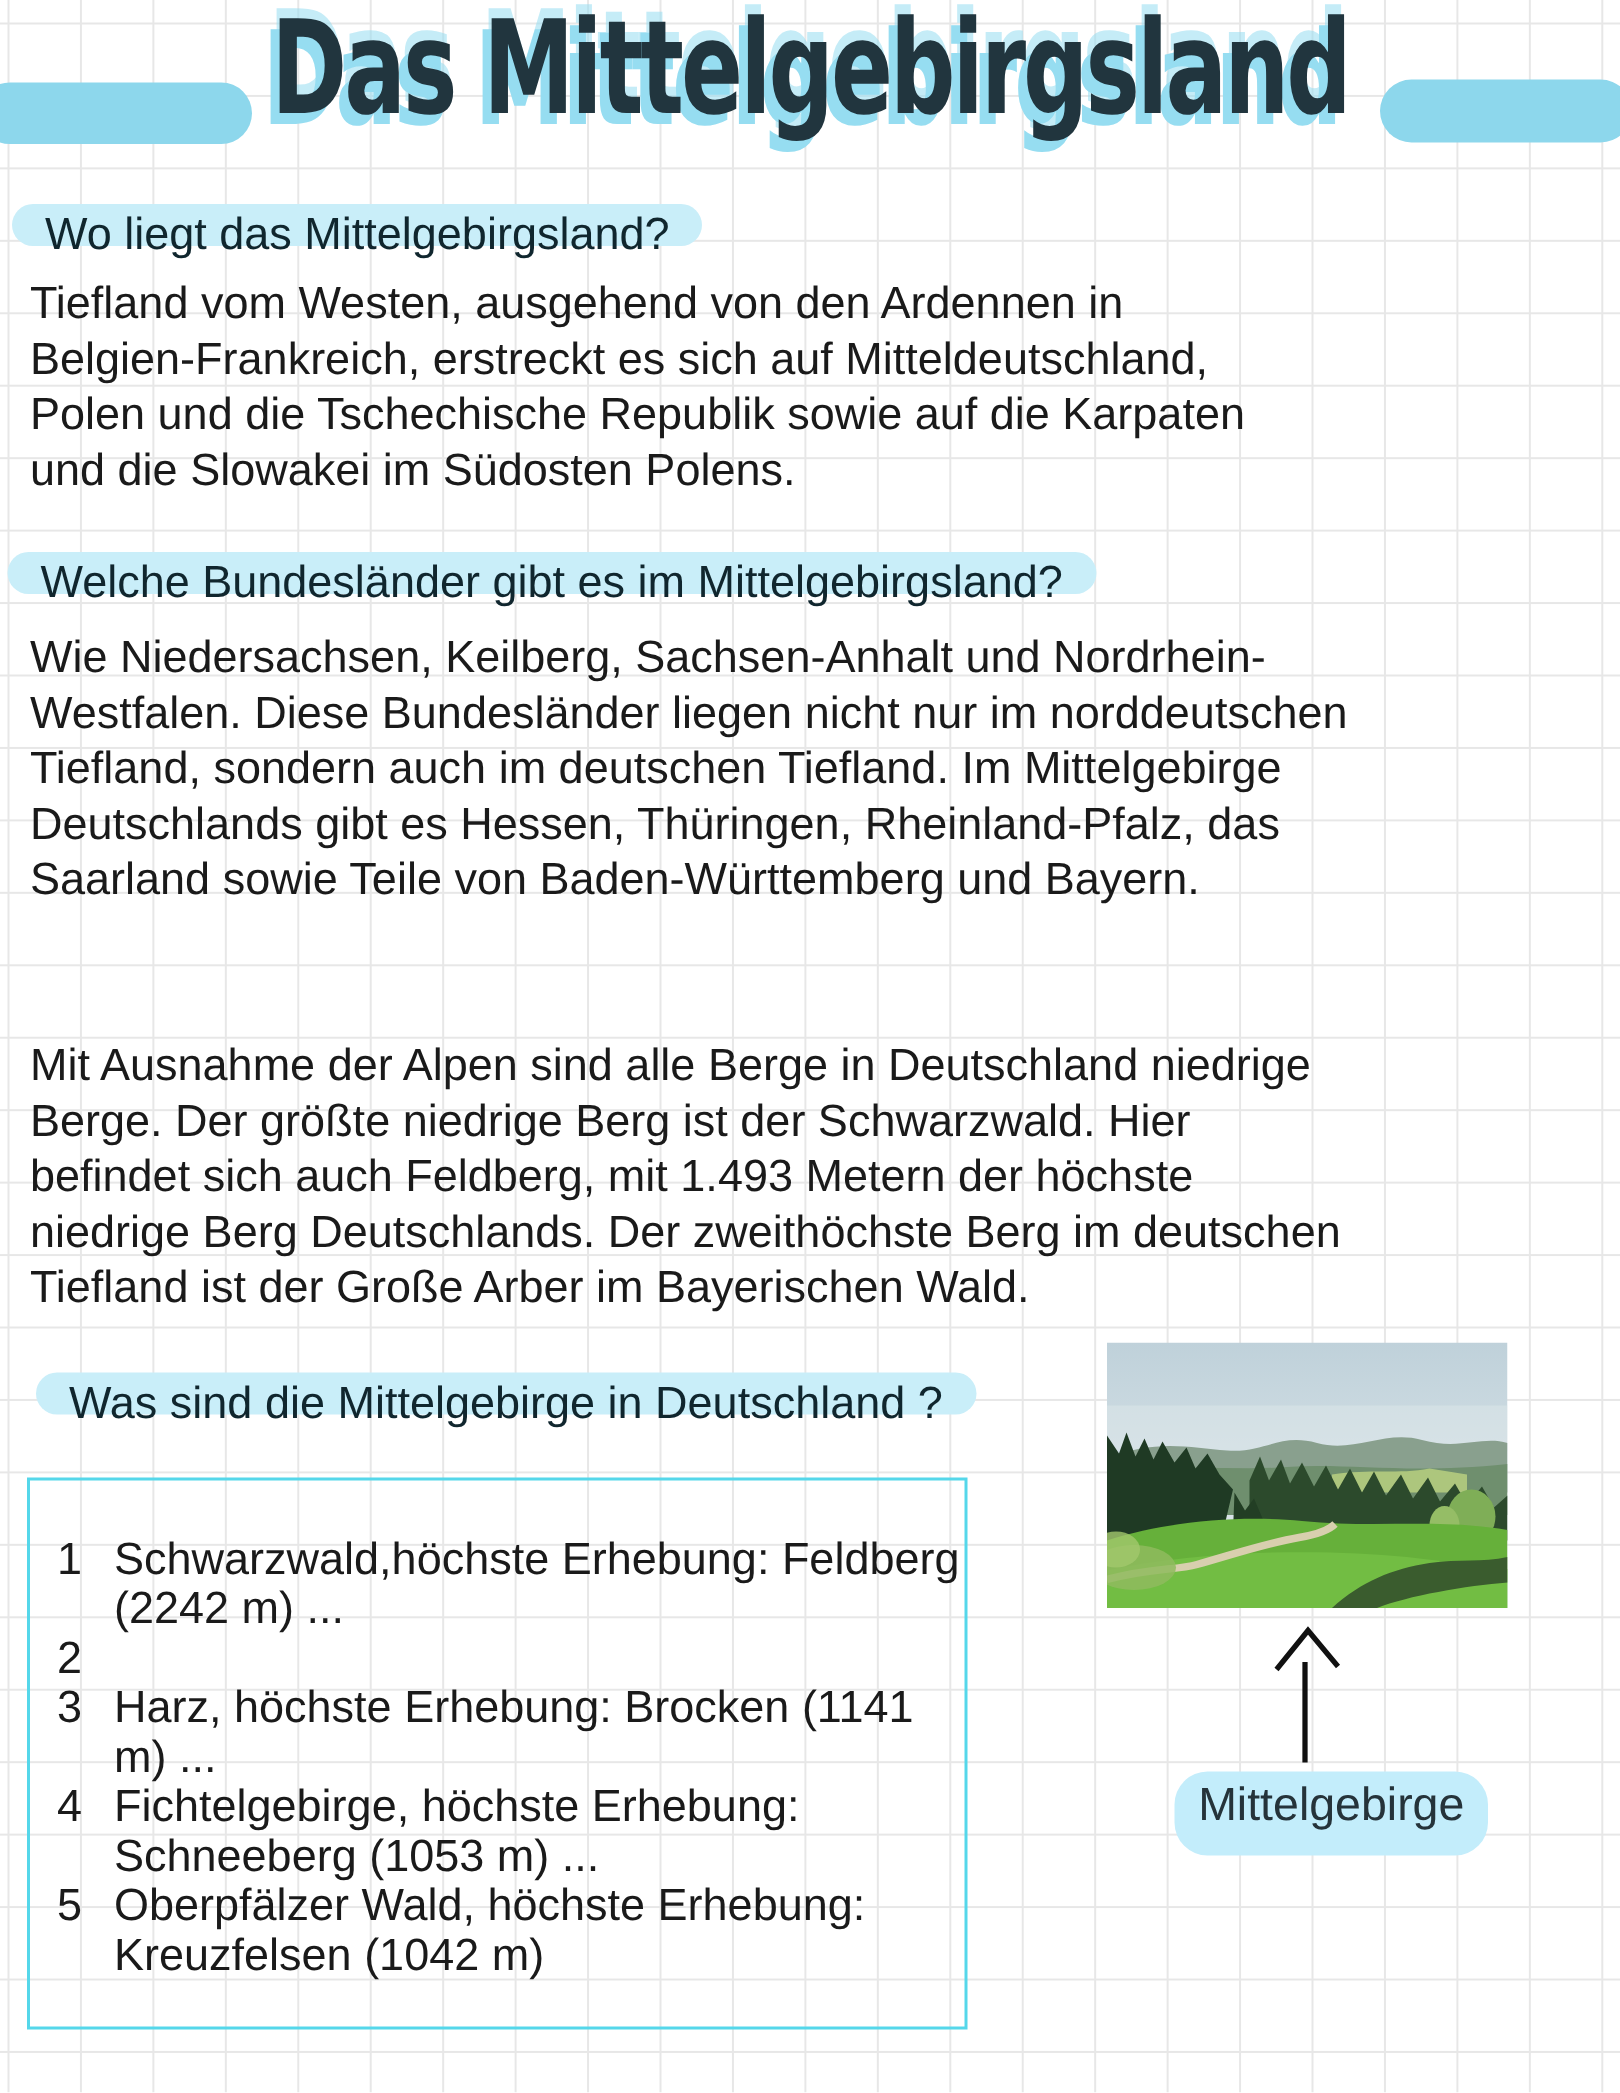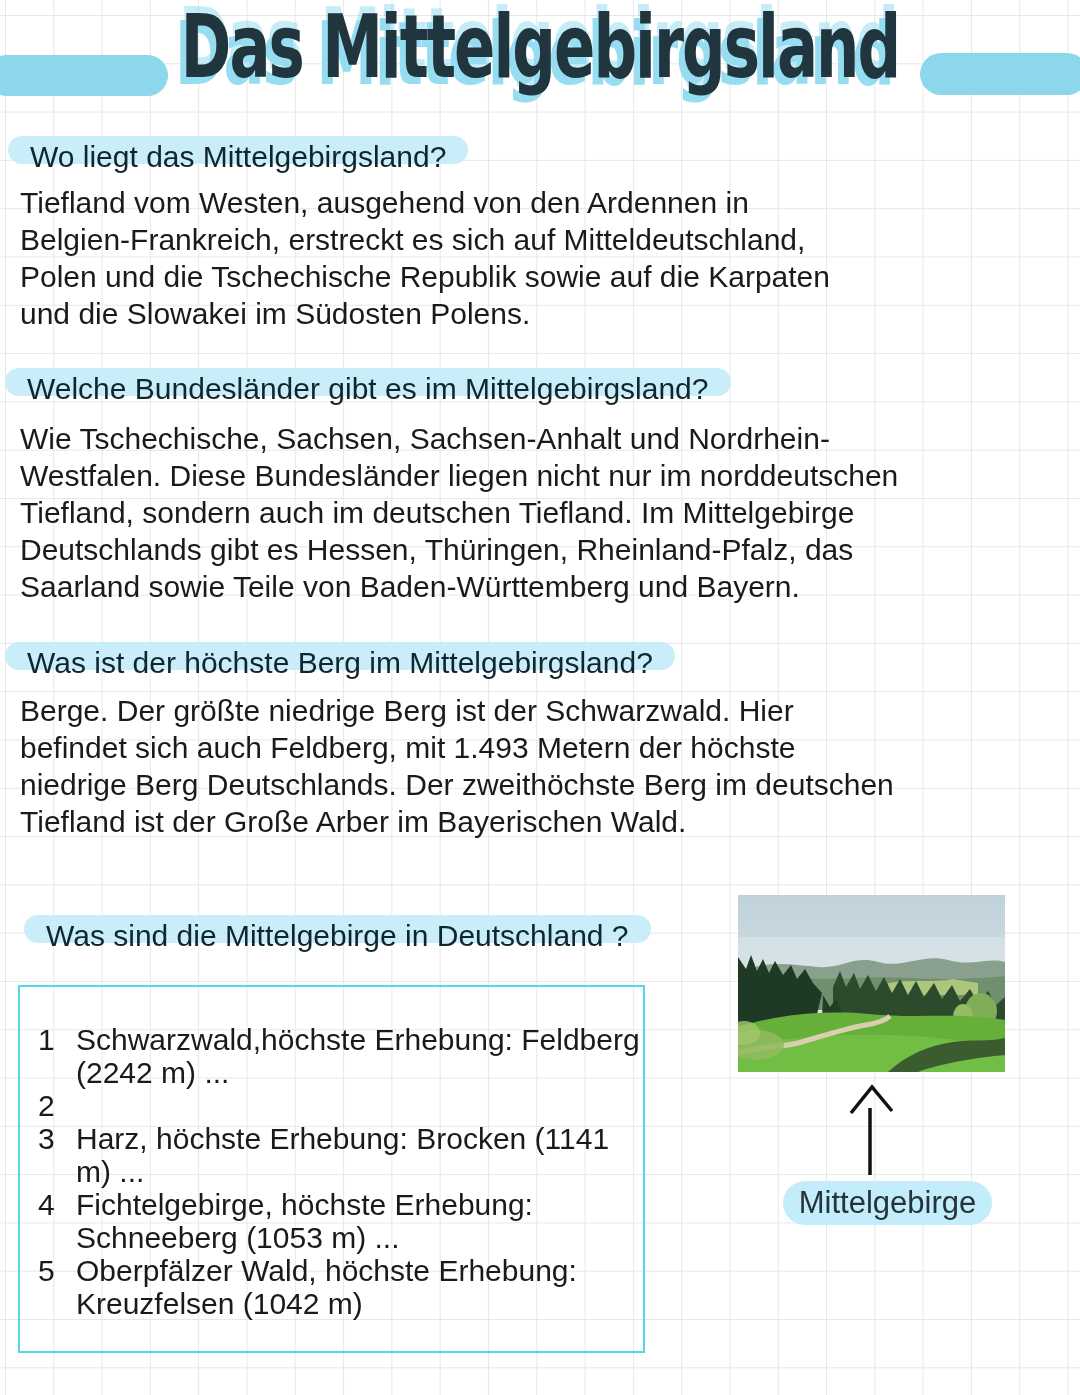--- a/index.html
+++ b/index.html
@@ -65,21 +65,21 @@
     background:transparent;
     padding:36px 0 0 18px;
   }
   .li{display:flex;font-size:30px;line-height:33px;}
   .li .num{width:38px;flex:0 0 38px;}
   .li .li-text .line{white-space:nowrap;}
   
   .photo{position:absolute;left:738px;top:895px;width:267px;height:177px;display:block;}
   .arrow-up{position:absolute;left:840px;top:1078px;width:62px;height:102px;display:block;}
   .fig-label{
-    position:absolute;left:783px;top:1181px;width:209px;height:44px;
+    position:absolute;left:783px;top:1181px;width:209px;height:56px;
     background:var(--label-pill);border-radius:22px;
     text-align:center;line-height:44px;
     font-size:31px;color:#25333a;
   }
 </style>
 </head>
 <body>
 
 <div class="page">
 
@@ -92,29 +92,29 @@
   <div class="q-pill" style="left:8px;top:136px;">Wo liegt das Mittelgebirgsland?</div>
   <div class="para" style="left:20px;top:184px;">
     <div class="line">Tiefland vom Westen, ausgehend von den Ardennen in</div>
     <div class="line">Belgien-Frankreich, erstreckt es sich auf Mitteldeutschland,</div>
     <div class="line">Polen und die Tschechische Republik sowie auf die Karpaten</div>
     <div class="line">und die Slowakei im Südosten Polens.</div>
   </div>
 
   <div class="q-pill" style="left:5px;top:368px;">Welche Bundesländer gibt es im Mittelgebirgsland?</div>
   <div class="para" style="left:20px;top:420px;">
-    <div class="line">Wie Tschechische, Sachsen, Sachsen-Anhalt und Nordrhein-</div>
+    <div class="line">Wie Niedersachsen, Keilberg, Sachsen-Anhalt und Nordrhein-</div>
     <div class="line">Westfalen. Diese Bundesländer liegen nicht nur im norddeutschen</div>
     <div class="line">Tiefland, sondern auch im deutschen Tiefland. Im Mittelgebirge</div>
     <div class="line">Deutschlands gibt es Hessen, Thüringen, Rheinland-Pfalz, das</div>
     <div class="line">Saarland sowie Teile von Baden-Württemberg und Bayern.</div>
   </div>
 
-  <div class="q-pill" style="left:5px;top:642px;">Was ist der höchste Berg im Mittelgebirgsland?</div>
   <div class="para" style="left:20px;top:692px;">
+    <div class="line">Mit Ausnahme der Alpen sind alle Berge in Deutschland niedrige</div>
     <div class="line">Berge. Der größte niedrige Berg ist der Schwarzwald. Hier</div>
     <div class="line">befindet sich auch Feldberg, mit 1.493 Metern der höchste</div>
     <div class="line">niedrige Berg Deutschlands. Der zweithöchste Berg im deutschen</div>
     <div class="line">Tiefland ist der Große Arber im Bayerischen Wald.</div>
   </div>
 
   <div class="q-pill" style="left:24px;top:915px;">Was sind die Mittelgebirge in Deutschland ?</div>
 
   <div class="list-box">
     <div class="li">

